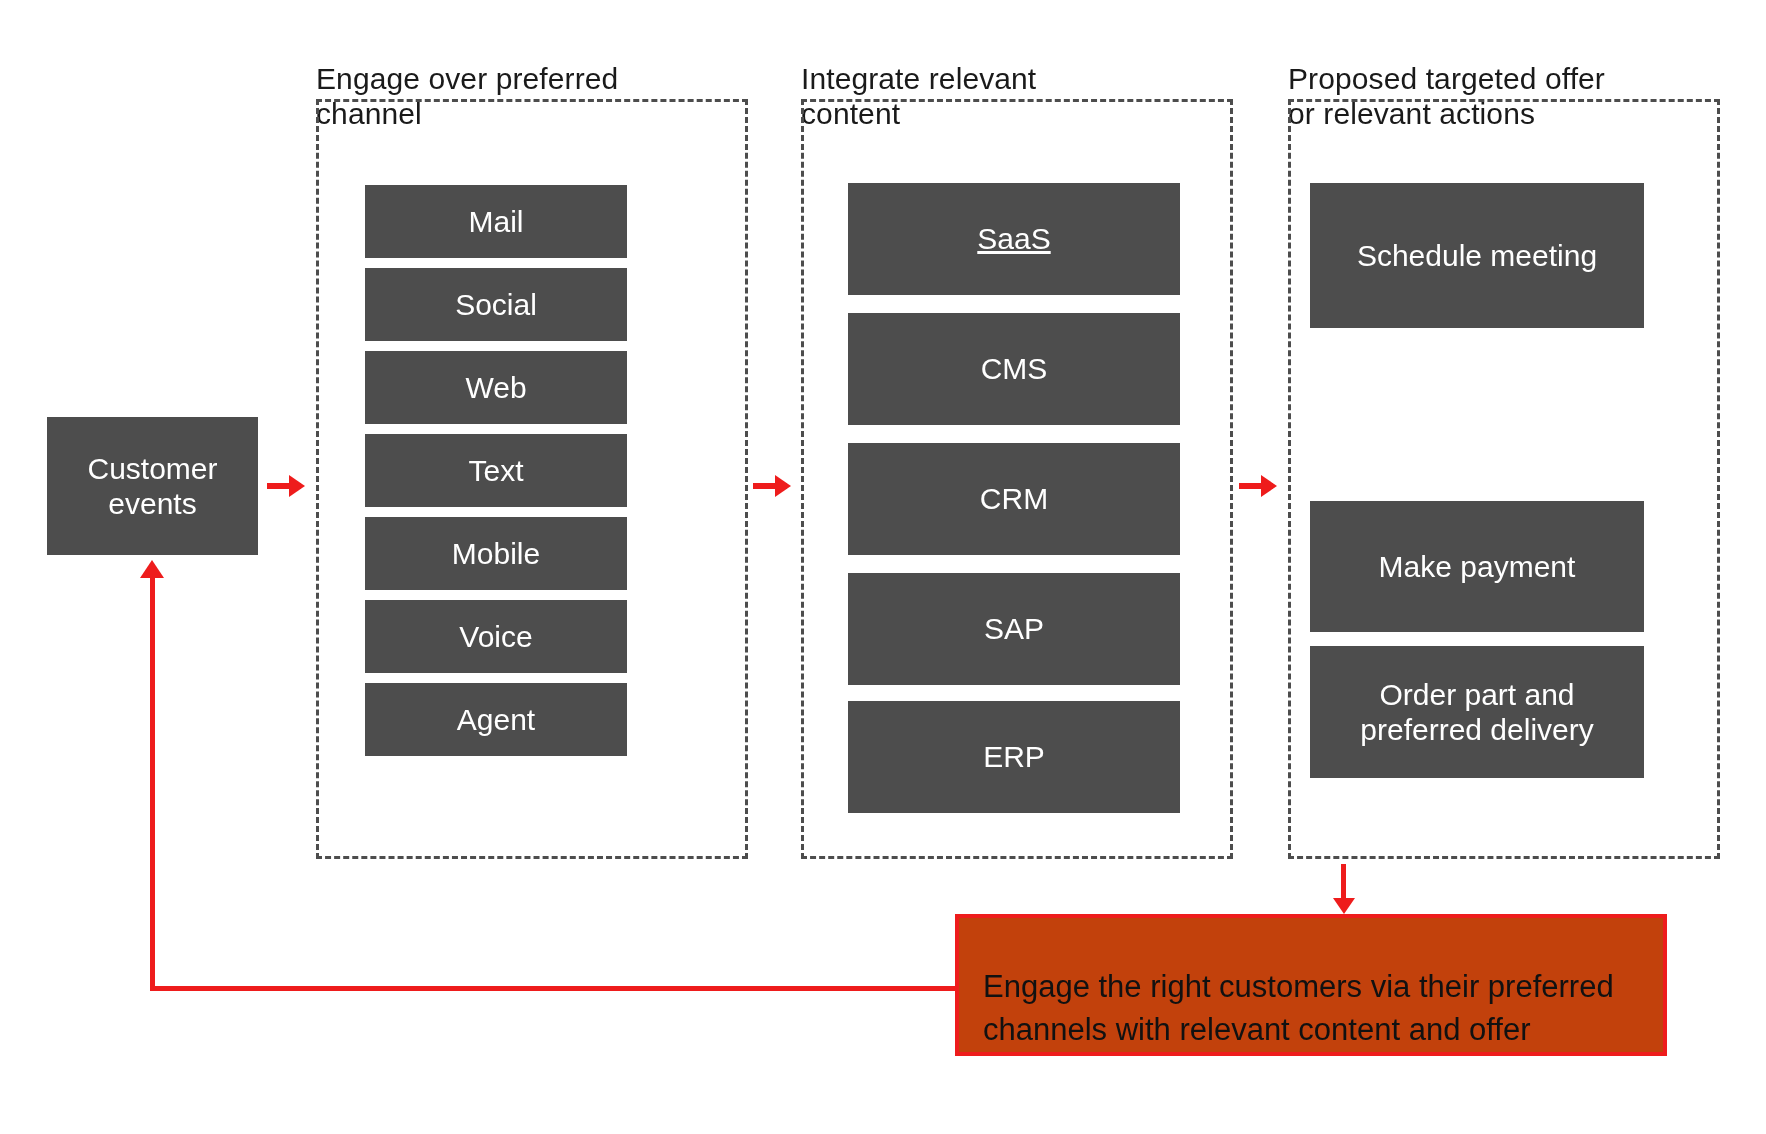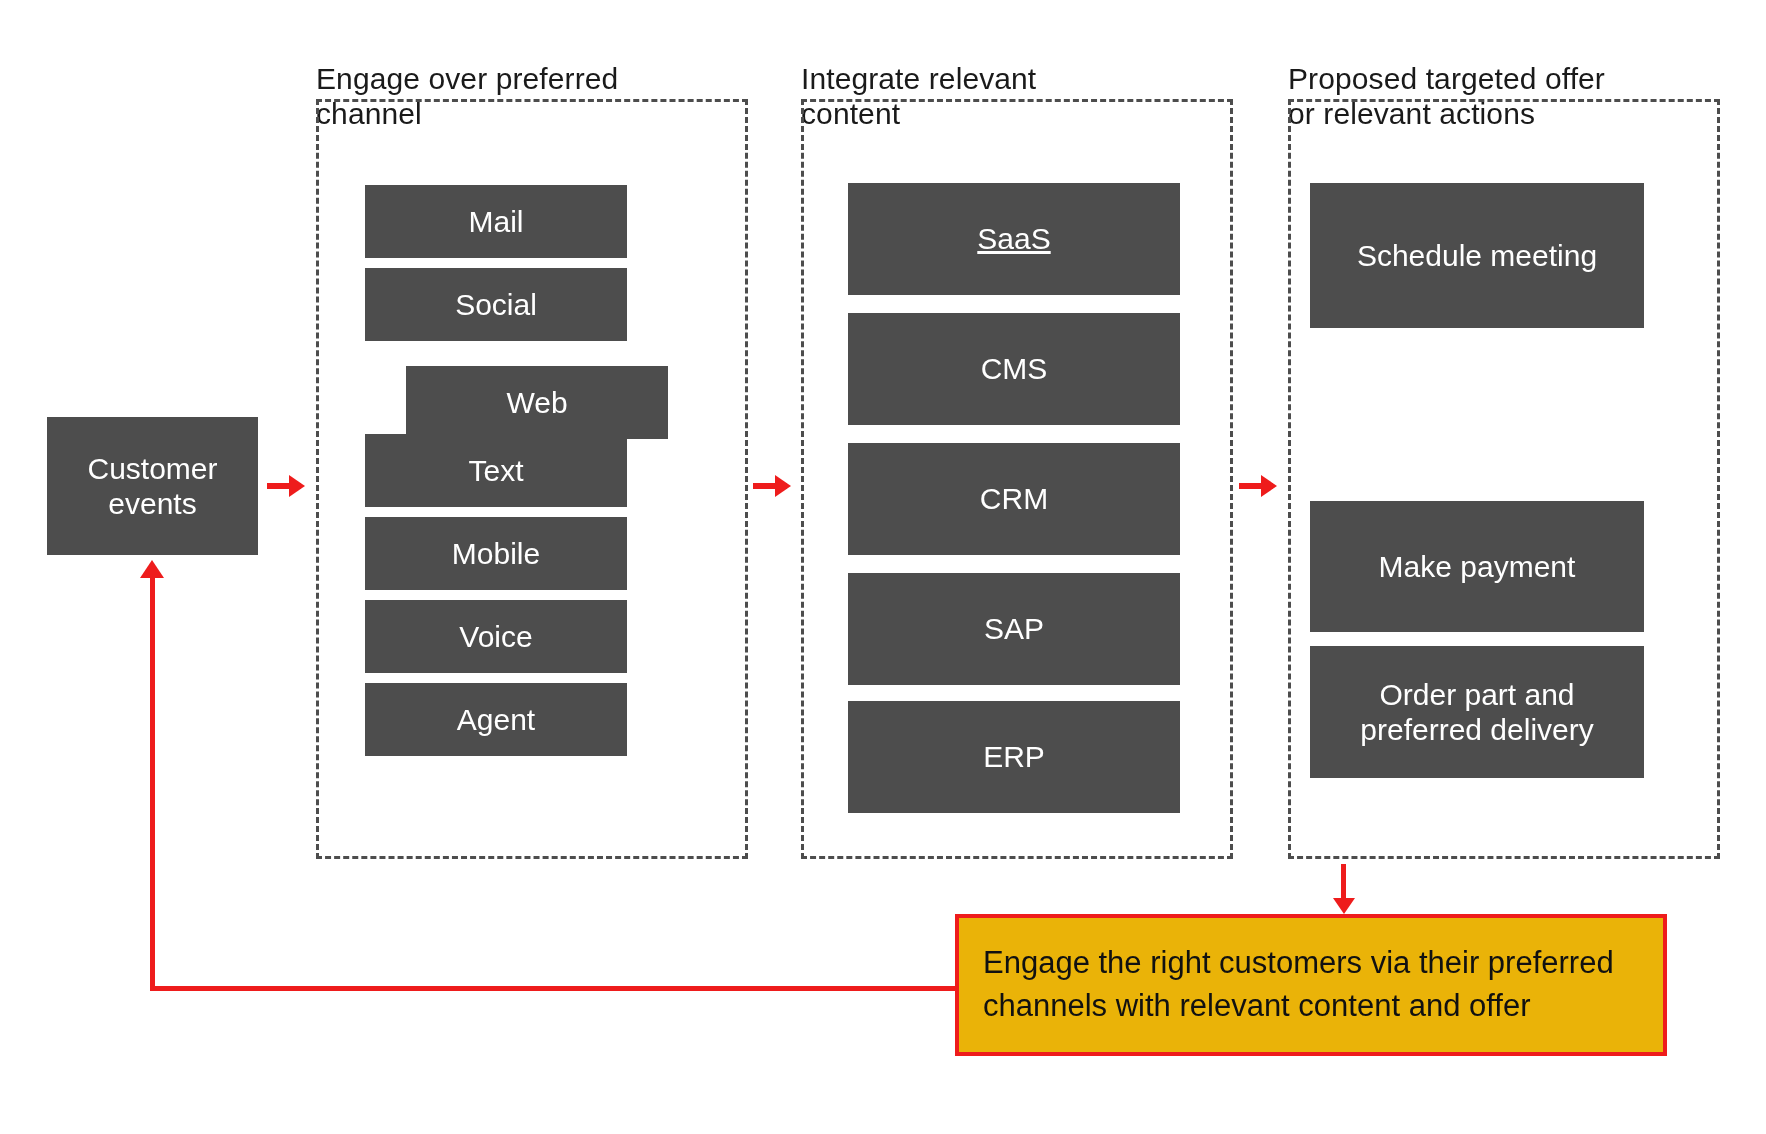--- a/index.html
+++ b/index.html
@@ -133,23 +133,23 @@
 
   
   #callout {
     position: absolute;
     left: 955px;
     top: 914px;
     width: 712px;
     height: 142px;
     border: 4px solid #ee1c1c;
     box-sizing: border-box;
-    background: #eab308;
+    background: #c2410c;
     display: flex;
-    align-items: center;
+    align-items: flex-end;
     padding: 0 24px;
   }
   #callout-text {
     font-size: 31px;
     line-height: 1.38;
     color: #111111;
   }
 
   
   #loop-horizontal {
@@ -193,21 +193,21 @@
   <div class="arrow-h" style="left:267px; top:483px; width:34px;"></div>
 
   <div class="group-title" id="group-1-title">
     <div>Engage over preferred</div>
     <div>channel</div>
   </div>
   <div class="group-box" id="group-1"></div>
 
   <div class="block col1-block" style="top:185px;">Mail</div>
   <div class="block col1-block" style="top:268px;">Social</div>
-  <div class="block col1-block" style="top:366px;margin-left:41px;">Web</div>
+  <div class="block col1-block" style="top:351px;">Web</div>
   <div class="block col1-block" style="top:434px;">Text</div>
   <div class="block col1-block" style="top:517px;">Mobile</div>
   <div class="block col1-block" style="top:600px;">Voice</div>
   <div class="block col1-block" style="top:683px;">Agent</div>
 
   <div class="arrow-h" style="left:753px; top:483px; width:34px;"></div>
 
   <div class="group-title" id="group-2-title">
     <div>Integrate relevant</div>
     <div>content</div>

